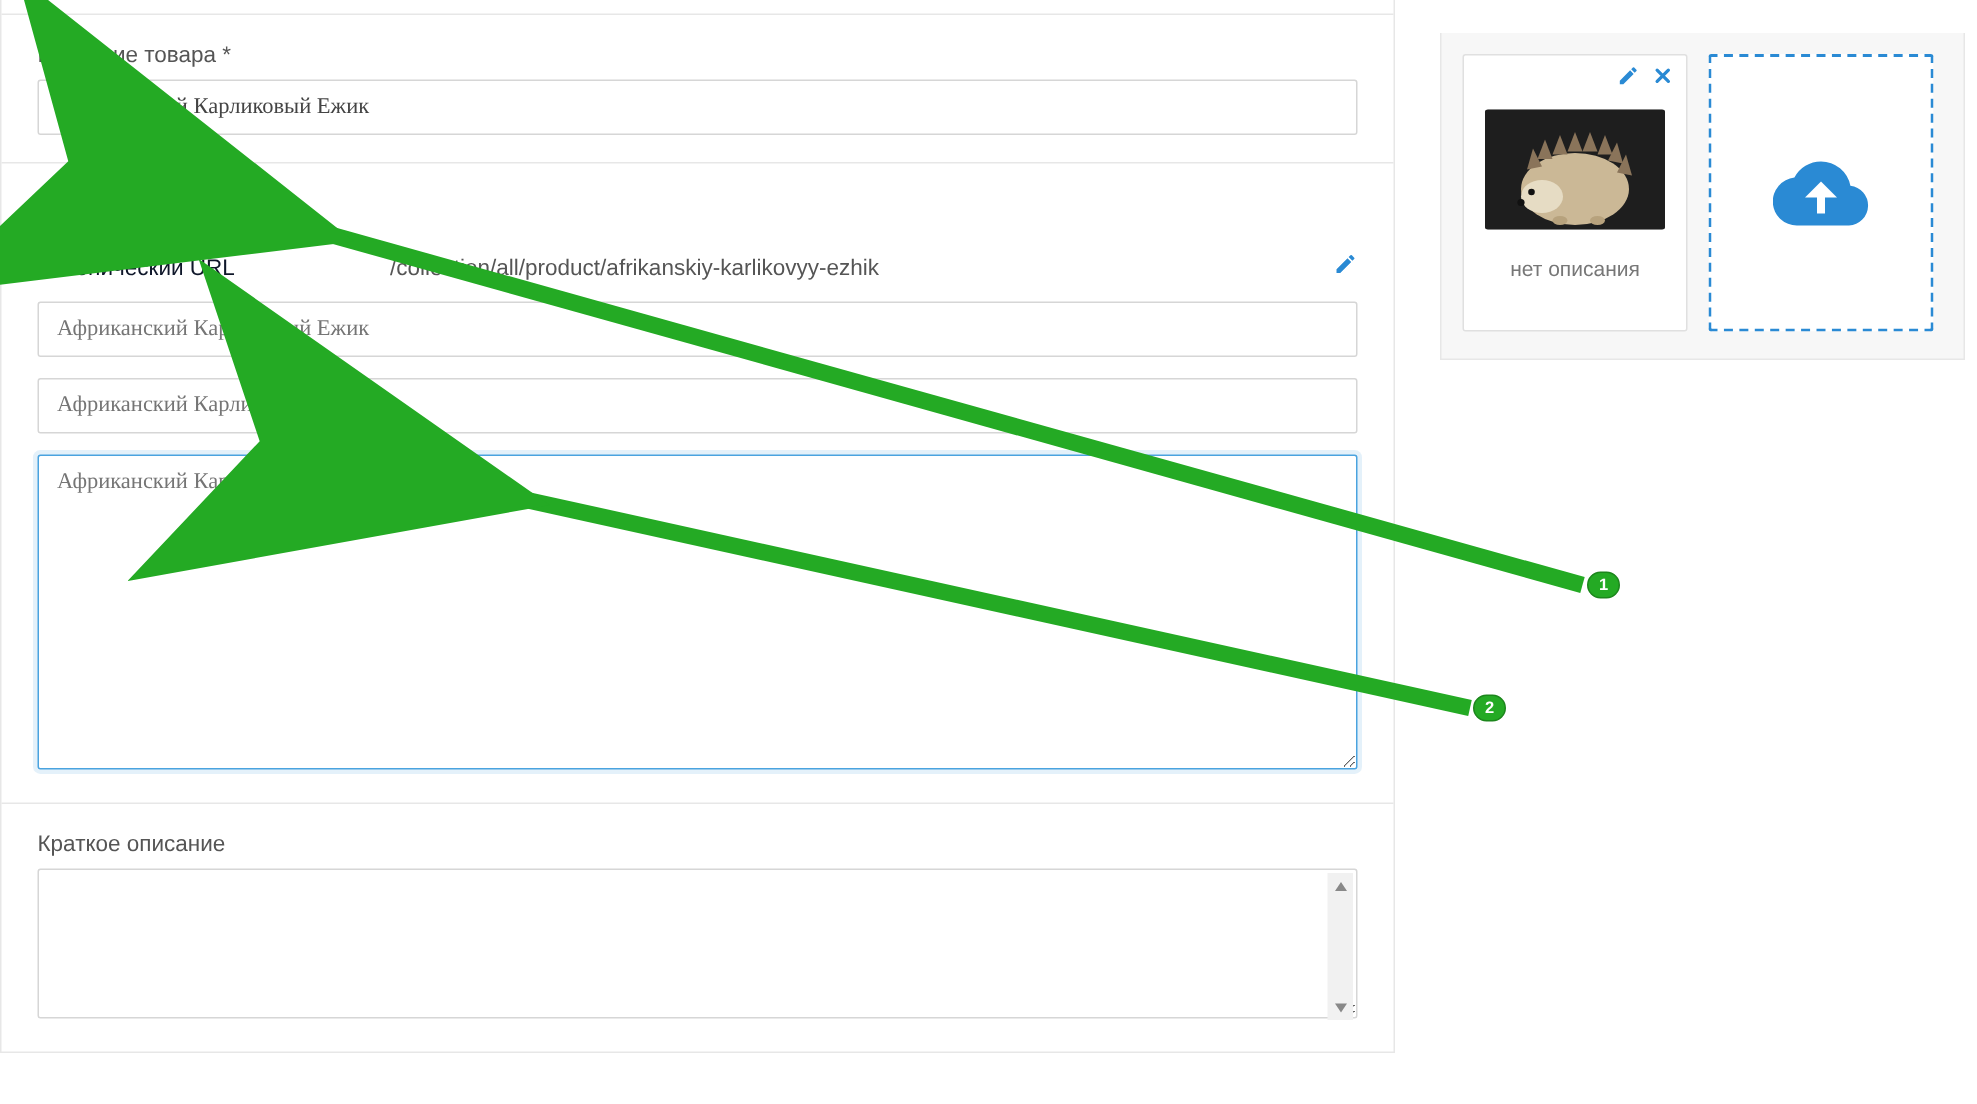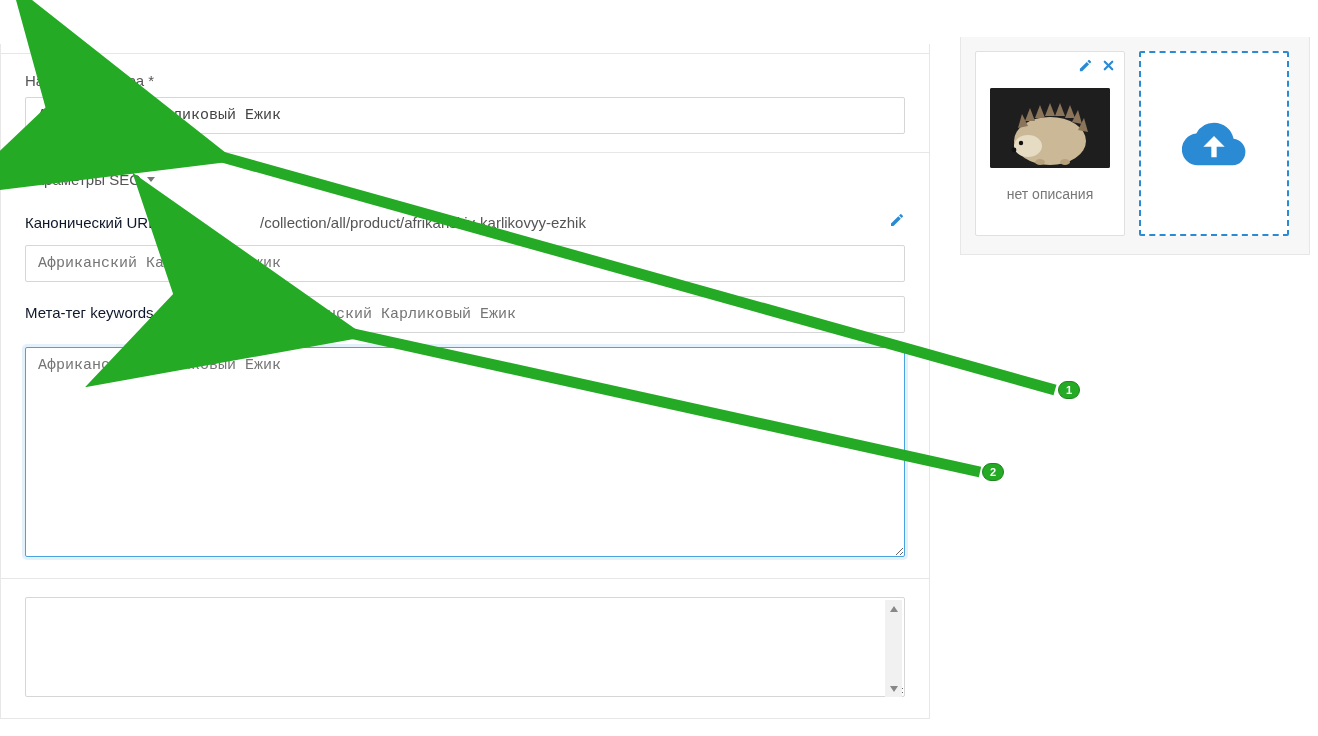--- a/index.html
+++ b/index.html
@@ -13,25 +13,24 @@
     overflow: hidden;
     position: relative;
   }
   .page {
     display: flex;
     gap: 30px;
     padding: 0;
   }
   .left {
     width: 930px;
-    margin-top: 44px;
   }
   .right {
     width: 350px;
-    padding-top: 15px;
+    padding-top: 0;
   }
   .panel {
     border: 1px solid #e7e7e7;
     background: #fff;
   }
   .panel-top { border-top: none; }
   .section {
     padding: 18px 24px;
     border-bottom: 1px solid #e7e7e7;
   }
@@ -41,21 +40,21 @@
     color: #555;
     margin-bottom: 8px;
     display: block;
   }
   input[type=text], textarea {
     width: 100%;
     padding: 9px 12px;
     border: 1px solid #d6d6d6;
     border-radius: 2px;
     font-size: 15px;
-    font-family: Liberation Mono, monospace;
+    font-family: Liberation Serif, serif;
     color: #444;
     background: #fff;
   }
   .seo-header {
     display: flex;
     align-items: center;
     gap: 6px;
     font-size: 15px;
     color: #555;
     cursor: pointer;
@@ -226,35 +225,35 @@
             </div>
           </div>
 
           <div class="row">
             <div class="row-field">
               <input type="text" class="placeholder" placeholder="Африканский Карликовый Ежик" style="">
             </div>
           </div>
 
           <div class="row">
-            <div class="row-label">Мета-тег keywords</div>
             <div class="row-field">
               <input type="text" class="placeholder" placeholder="Африканский Карликовый Ежик" style="">
             </div>
           </div>
 
           <div class="row">
             <div class="row-field">
               <textarea class="desc focused placeholder" placeholder="Африканский Карликовый Ежик" style=""></textarea>
             </div>
           </div>
         </div>
       </div>
 
       <div class="section">
+        <label class="label">Краткое описание</label>
         <div class="scroll-textarea-wrap">
           <textarea class="short-desc" style=""></textarea>
           <div class="fake-scroll">
             <div class="btn">
                 <svg width="10" height="10" viewBox="0 0 10 10">
                   <path d="M5 2 L9 8 L1 8 Z" fill="#888"></path>
                 </svg>
               </div>
             <div class="track"></div>
             <div class="btn">

